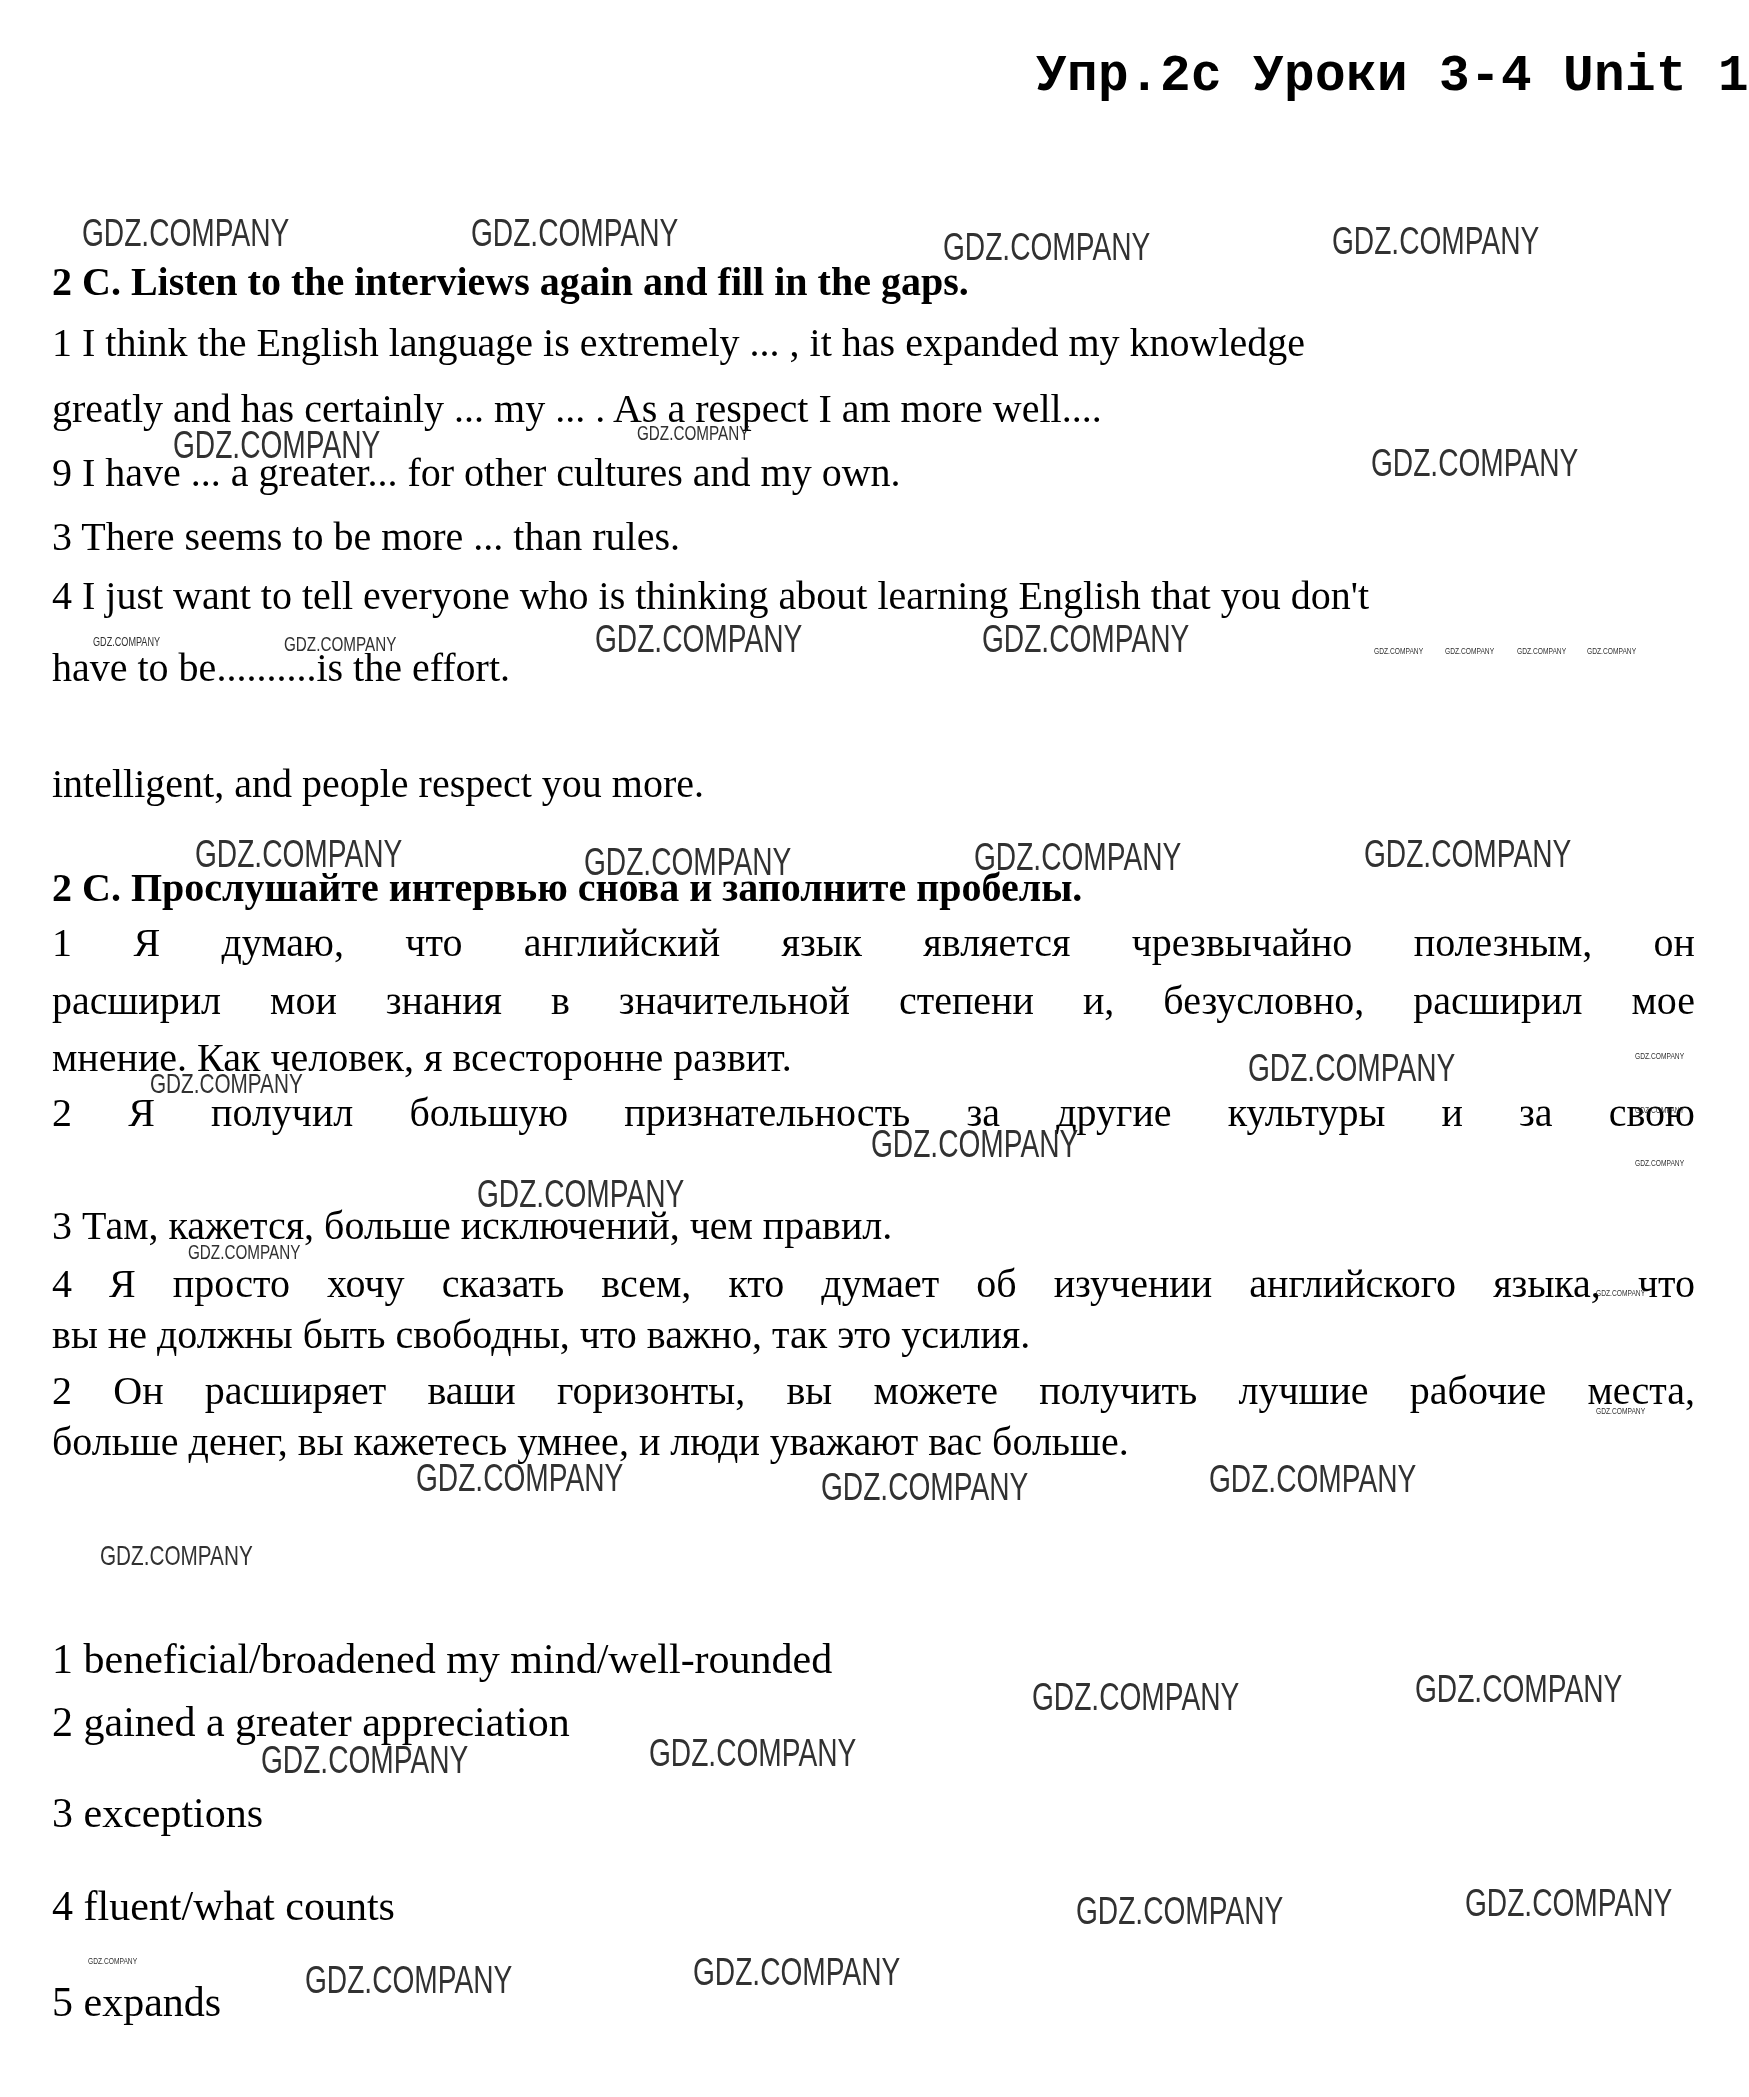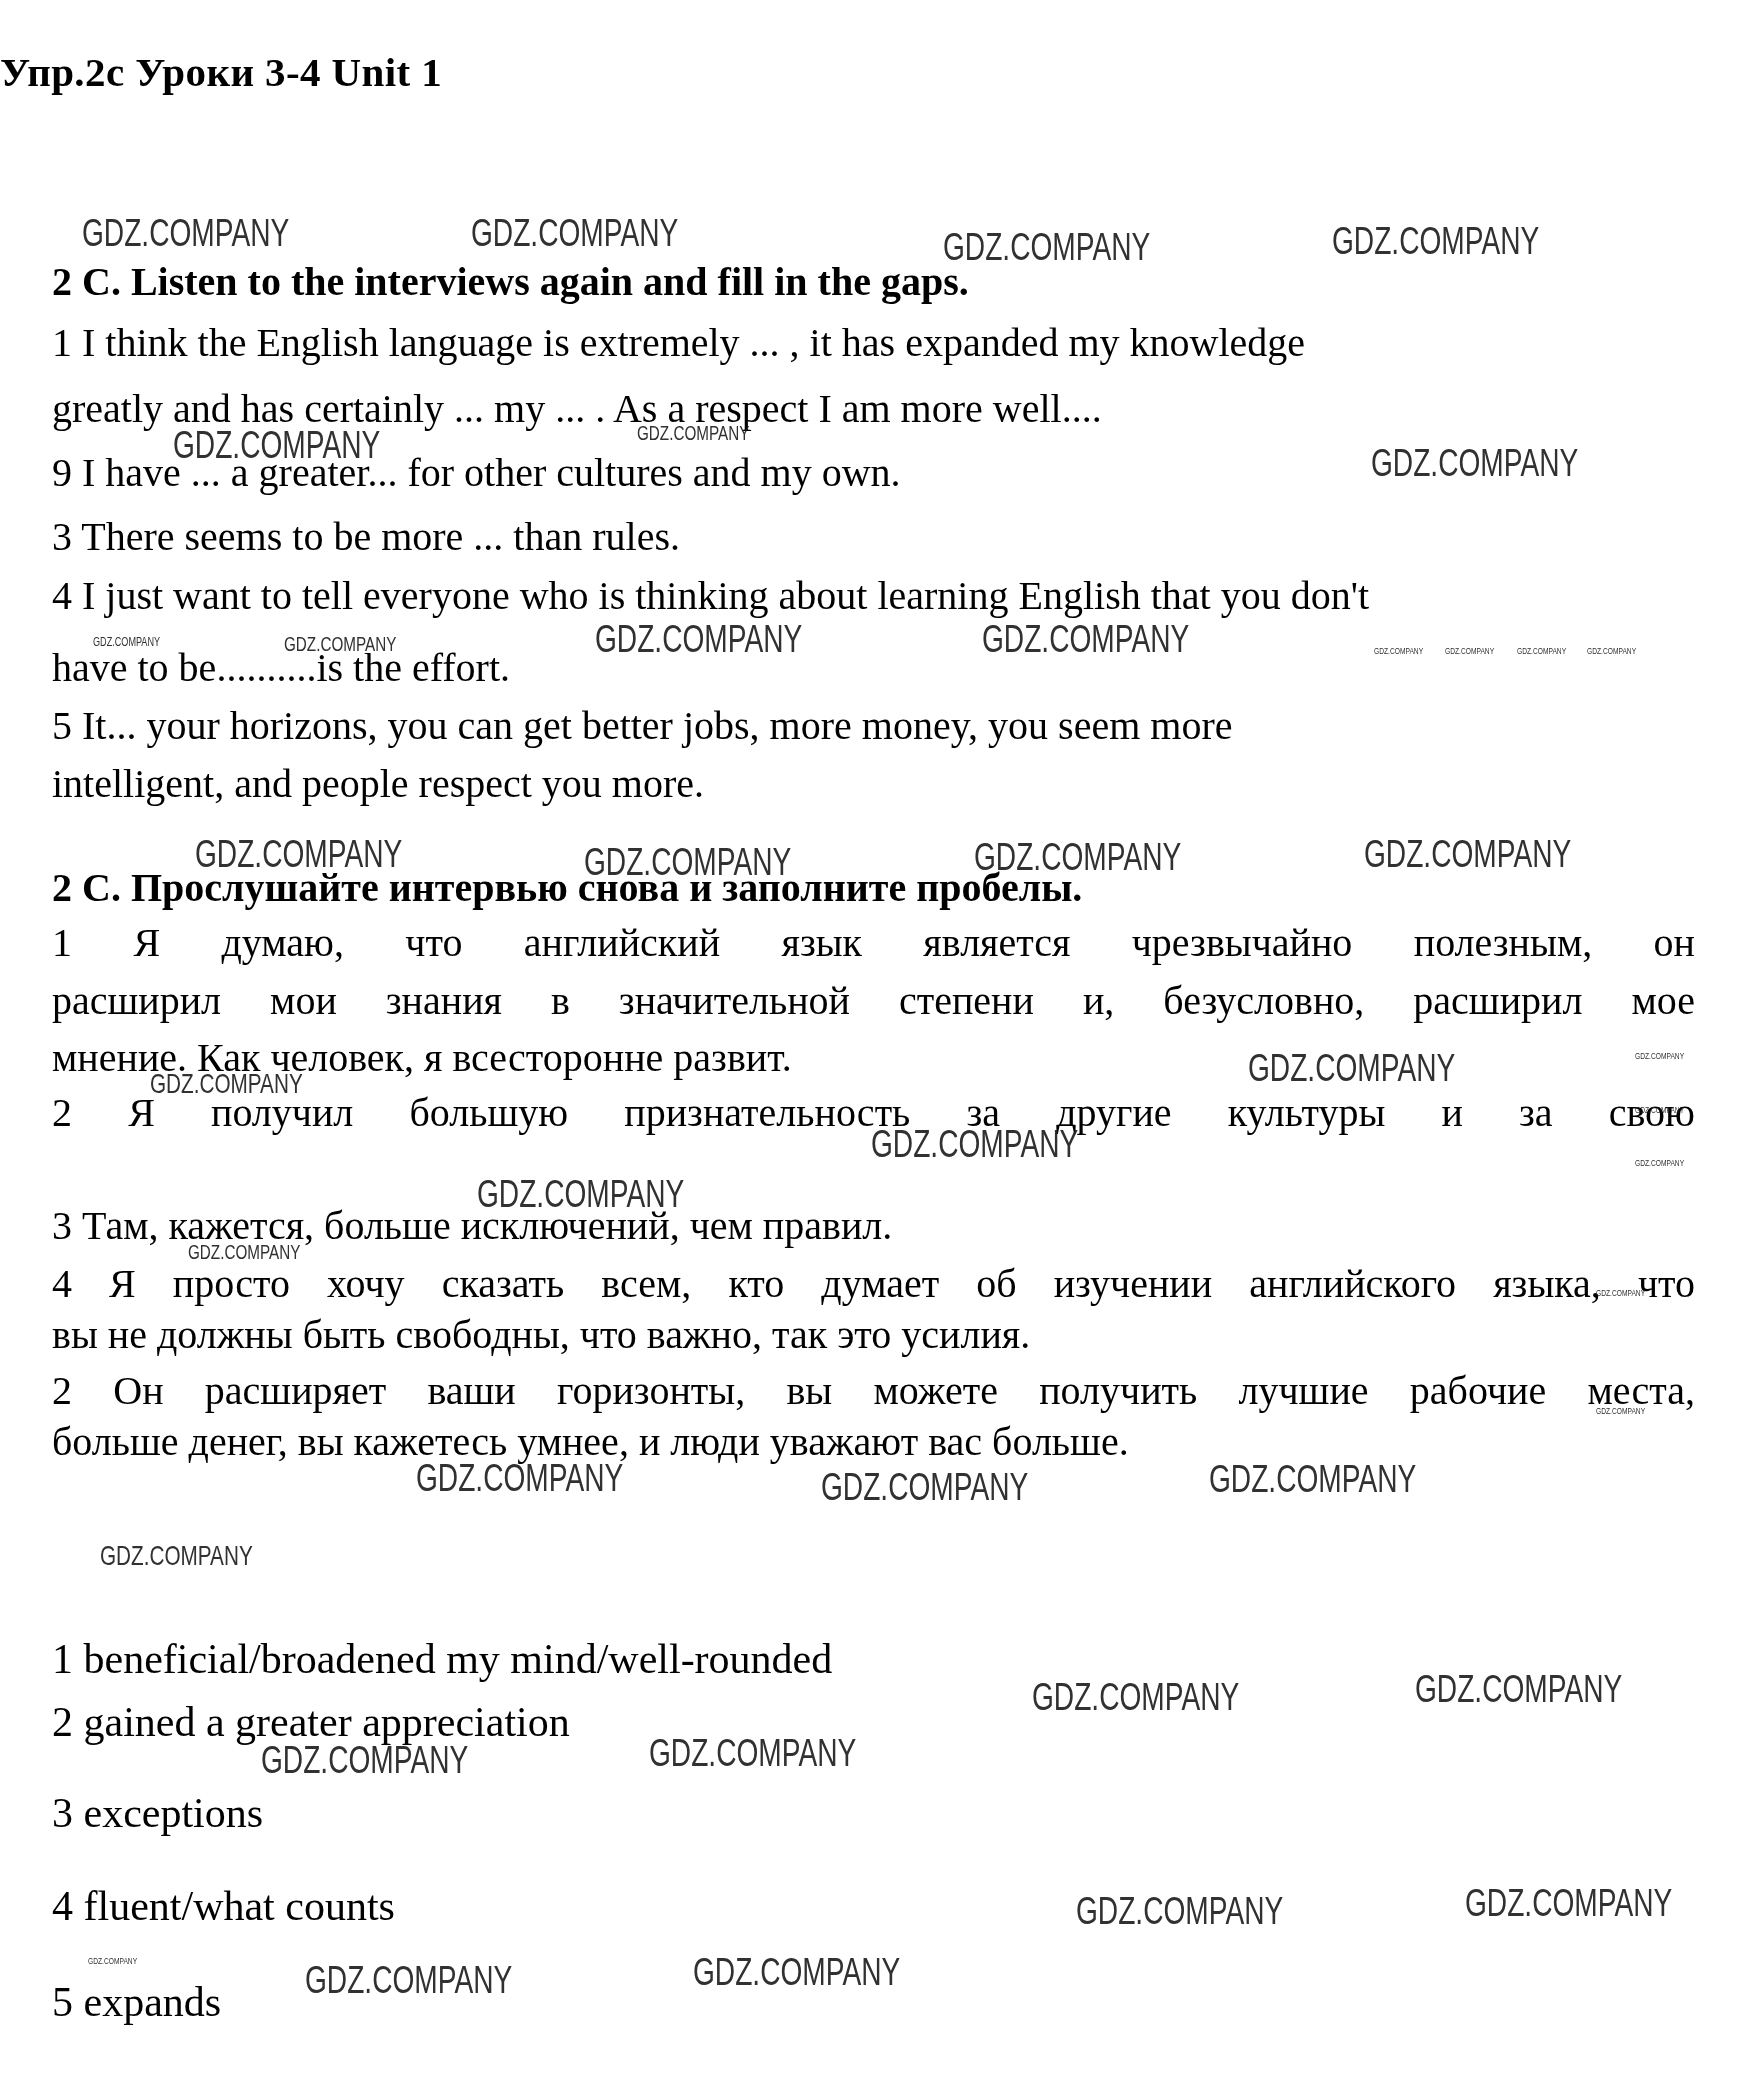--- a/index.html
+++ b/index.html
@@ -8,24 +8,25 @@
     width: 1749px;
     height: 2097px;
     background: #ffffff;
     overflow: hidden;
     font-family: "Liberation Serif", "DejaVu Serif", serif;
     color: #000000;
   }
   .doc-title {
     position: absolute;
     top: 48px; left: 0; width: 100%;
-    text-align: left;
-    font-size: 41px;
+    text-align: right;
+    font-size: 51px;
     font-weight: bold;
     letter-spacing: 0.4px;
+    font-family: Liberation Mono, monospace;
   }
   .line {
     position: absolute;
     left: 52px;
     width: 1643px;
     font-size: 40px;
     line-height: 1.12;
     white-space: nowrap;
   }
   .line.justify {
@@ -62,21 +63,20 @@
 
   <div class="doc-title">Упр.2c Уроки 3-4 Unit 1</div>
 
   <div class="line heading" style="top:260px">2 C. Listen to the interviews again and fill in the gaps.</div>
   <div class="line" style="top:321px">1 I think the English language is extremely ... , it has expanded my knowledge</div>
   <div class="line" style="top:387px">greatly and has certainly ... my ... . As a respect I am more well....</div>
   <div class="line" style="top:451px">9 I have ... a greater... for other cultures and my own.</div>
   <div class="line" style="top:515px">3 There seems to be more ... than rules.</div>
   <div class="line" style="top:574px">4 I just want to tell everyone who is thinking about learning English that you don't</div>
   <div class="line" style="top:646px">have to be..........is the effort.</div>
-  <div class="line" style="top:704px">5 It... your horizons, you can get better jobs, more money, you seem more</div>
   <div class="line" style="top:762px">intelligent, and people respect you more.</div>
 
   <div class="line heading" style="top:866px">2 С. Прослушайте интервью снова и заполните пробелы.</div>
   <div class="line justify" style="top:921px">1 Я думаю, что английский язык является чрезвычайно полезным, он</div>
   <div class="line" style="top:1036px">мнение. Как человек, я всесторонне развит.</div>
   <div class="line justify" style="top:979px">расширил мои знания в значительной степени и, безусловно, расширил мое</div>
   <div class="line justify" style="top:1091px">2 Я получил большую признательность за другие культуры и за свою</div>
   <div class="line" style="top:1204px">3 Там, кажется, больше исключений, чем правил.</div>
   <div class="line justify" style="top:1262px">4 Я просто хочу сказать всем, кто думает об изучении английского языка, что</div>
   <div class="line" style="top:1313px">вы не должны быть свободны, что важно, так это усилия.</div>

